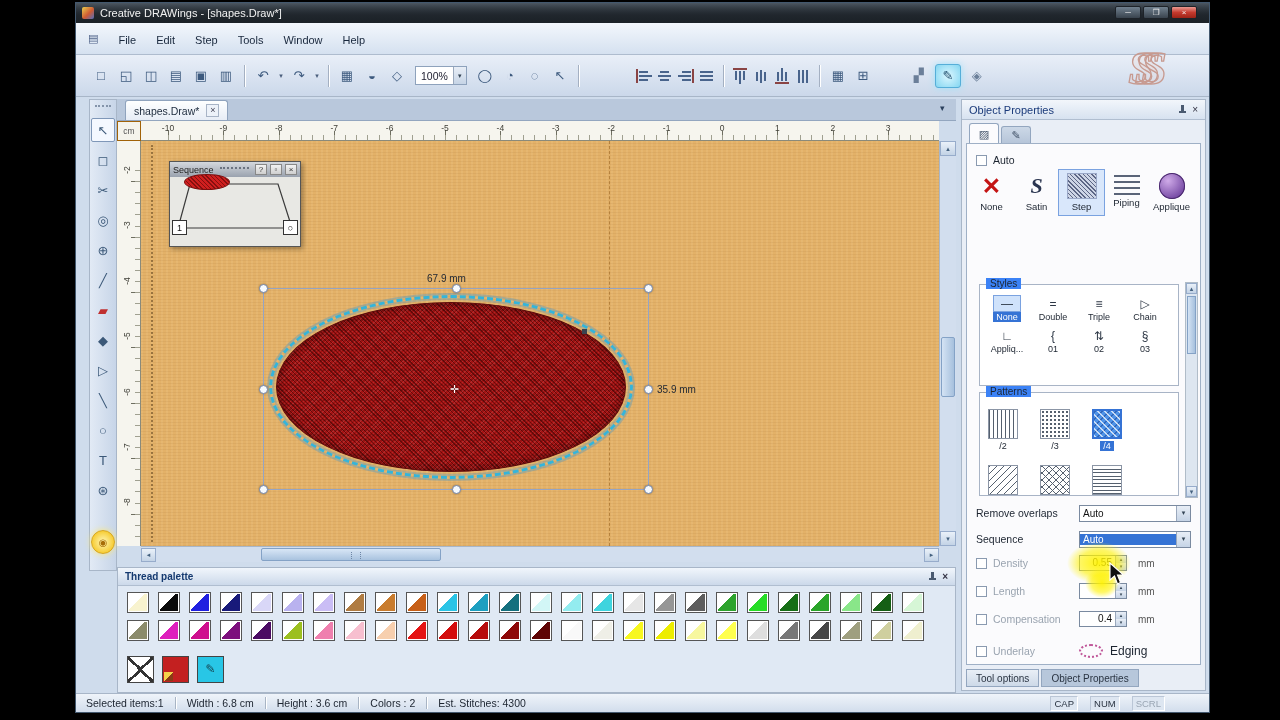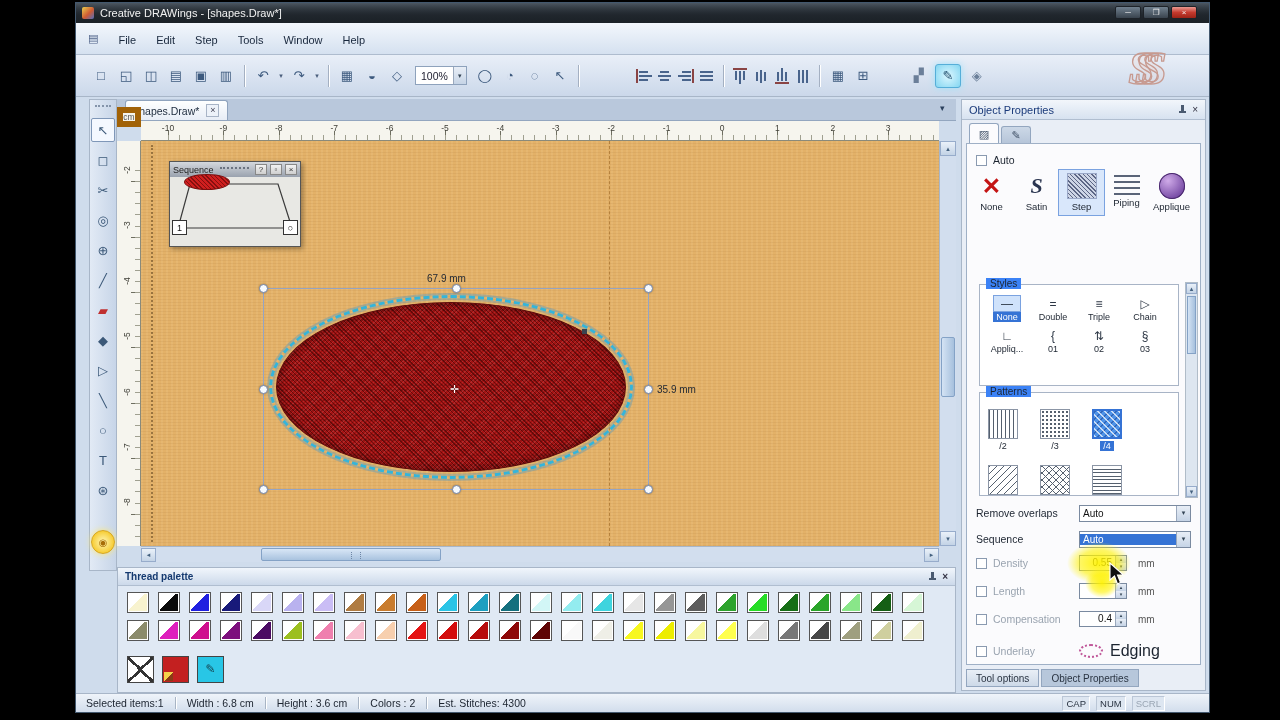--- a/index.html
+++ b/index.html
@@ -79,22 +79,22 @@
   .grip-dots{width:16px;height:5px;border-top:2px dotted #8494aa;margin-bottom:2px}
   .ltool{width:24px;height:24px;display:flex;align-items:center;justify-content:center;
     font-size:13px;color:#3b5878;border:1px solid transparent;border-radius:2px;flex:0 0 auto}
   .ltool.active{background:#f4f8ff;border-color:#7f97b8}
   .ltool.red{color:#c03030}
   .ltool.bulb{margin-top:22px;width:24px;height:24px;border-radius:50%;
     background:radial-gradient(circle,#fff7b6,#f6ca2d 75%);border:1px solid #d8a820;
     color:#a86e08;font-size:10px;box-shadow:0 0 6px #ffe873}
 
   
-  #corner{position:absolute;left:41px;top:104px;width:24px;height:20px;background:#f5f4ec;
-    border:6px solid #a16207;font-size:8.5px;color:#555;display:flex;align-items:center;justify-content:center}
+  #corner{position:absolute;left:41px;top:118px;width:24px;height:20px;background:#f5f4ec;
+    border:1px solid #a16207;font-size:8.5px;color:#555;display:flex;align-items:center;justify-content:center}
   #hruler{position:absolute;left:65px;top:118px;width:798px;height:20px;background:#f6f5ee;
     border-bottom:1px solid #8a8a7a;
     background-image:repeating-linear-gradient(90deg,#a0a090 0 1px,transparent 1px 11.08px),
       repeating-linear-gradient(90deg,#6e6e60 0 1px,transparent 1px 55.4px);
     background-size:100% 5px,100% 9px;background-position:27px 100%,27px 100%;background-repeat:no-repeat}
   .hr-label{position:absolute;top:2px;font-size:8.5px;color:#3e3e36;transform:translateX(-50%)}
   #vruler{position:absolute;left:41px;top:138px;width:24px;height:405px;background:#f6f5ee;
     border-right:1px solid #8a8a7a;
     background-image:repeating-linear-gradient(0deg,#a0a090 0 1px,transparent 1px 11.08px),
       repeating-linear-gradient(0deg,#6e6e60 0 1px,transparent 1px 55.4px);
@@ -177,21 +177,21 @@
   #sw-red{background:#c32020}
   #sw-red::after{content:"";position:absolute;left:1px;bottom:1px;width:9px;height:9px;
     background:linear-gradient(135deg,#f4d24a 50%,#8a3a16 50%)}
   #sw-cyan{background:#28c6e6;color:#15414e;font-size:12px;text-align:center;line-height:25px}
 
   
   #statusbar{position:absolute;left:0;bottom:0;width:100%;height:19px;
     background:linear-gradient(#eff4fa,#d2ddec);border-top:1px solid #a8b6c8;
     display:flex;align-items:center;font-size:10.5px;color:#1c2430;padding-left:10px}
   .st-sep{width:1px;height:12px;background:#a8b4c4;box-shadow:1px 0 0 #fff;margin:0 11px}
-  .locks{margin-left:auto;margin-right:44px;display:flex;gap:6px;align-items:center}
+  .locks{margin-left:auto;margin-right:44px;display:flex;gap:12px;align-items:center}
   .lock{font-size:9.5px;color:#2a3442;padding:1px 3px;border:1px solid #bac6d6;
     border-right-color:#fff;border-bottom-color:#fff;background:#dde6f1}
   .lock.dim{color:#9aa6b4}
 
   
   #rpanel{position:absolute;left:885px;top:96px;width:245px;height:592px;background:#e9eef6;
     border:1px solid #a8b6c8}
   .rp-header{height:20px;display:flex;align-items:center;padding:0 7px;font-size:11px;color:#1a3a7a;
     background:linear-gradient(#f2f6fb,#d7e2f0);border-bottom:1px solid #b0bed0}
   .rp-tabs{position:absolute;left:7px;top:23px;display:flex;gap:2px;align-items:flex-end}
@@ -277,21 +277,21 @@
   #param-length{top:438px}
   #param-comp{top:466px}
   #param-underlay{top:498px}
   .spin{position:absolute;left:103px;width:48px;height:16px;border:1px solid #7a8aa0;background:#fff;display:flex}
   .spin .v{flex:1;font-size:10px;color:#111;text-align:right;padding:1px 3px}
   .spin .ud{width:11px;border-left:1px solid #9aa8bc;display:flex;flex-direction:column}
   .spin .ud span{flex:1;font-size:5px;line-height:7px;text-align:center;color:#345;
     background:linear-gradient(#e8eef6,#c6d4e6)}
   .mm{position:absolute;left:162px;color:#555;font-size:10px}
   .edging-ico{position:absolute;left:103px;width:24px;height:14px;border:2px dotted #c0589a;border-radius:50%}
-  .edging-lb{position:absolute;left:134px;color:#1c2430;font-size:16px}
+  .edging-lb{position:absolute;left:134px;color:#1c2430;font-size:12px}
   .hl-blob{position:absolute;border-radius:50%;pointer-events:none;z-index:5;
     background:radial-gradient(closest-side,rgba(255,242,0,.92),rgba(255,242,0,.6) 62%,rgba(255,242,0,0))}
   #blob1{left:100px;top:398px;width:64px;height:42px}
   #blob2{left:118px;top:424px;width:34px;height:30px}
   #cursor{position:absolute;left:142px;top:418px;z-index:6}
   .rp-bottom{position:absolute;left:4px;bottom:3px;display:flex;gap:2px}
   .rp-btab{height:18px;padding:0 9px;display:flex;align-items:center;font-size:10px;color:#2a3442;
     border:1px solid #93a6bf;background:linear-gradient(#e9eff6,#cdd9e8)}
   .rp-btab.active{background:#b7c7db}
 </style>

